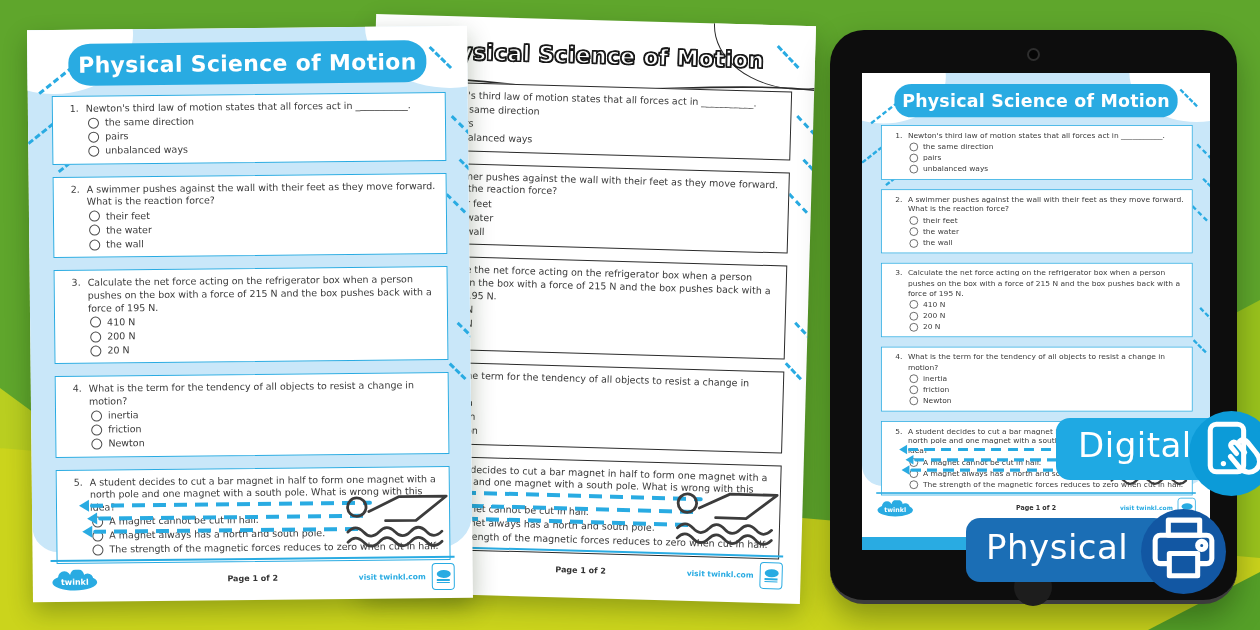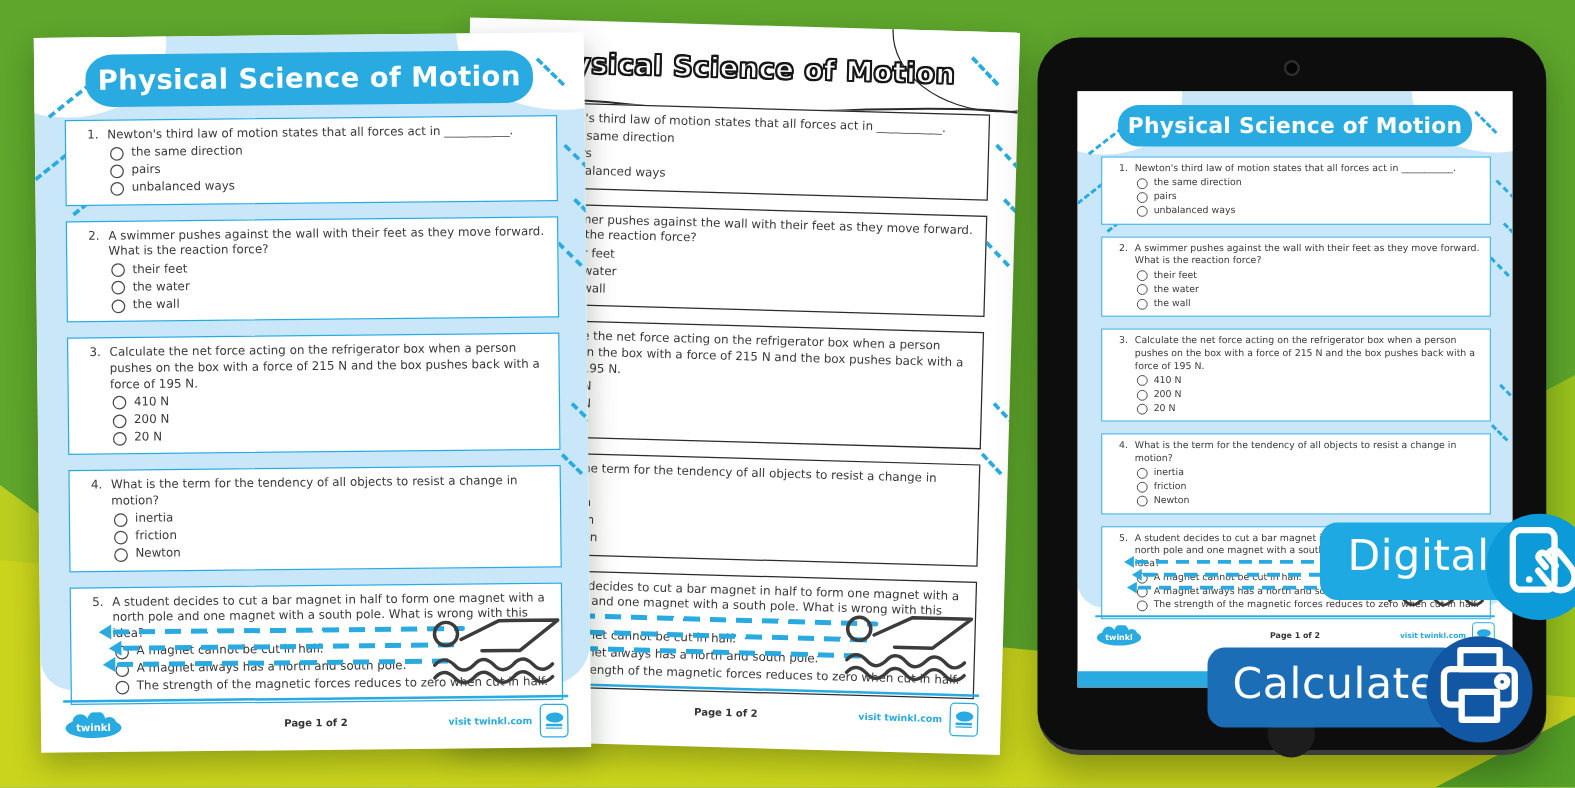--- a/index.html
+++ b/index.html
@@ -596,21 +596,21 @@
       <rect x="21" y="13" width="33" height="47" rx="6"></rect>
       <circle cx="34" cy="52" r="2.6" fill="#fff" stroke="none"></circle>
       <path d="M50 30 c2.5,-2.5 6,-1.5 8,1 l8 10 c5 6 5 13 0 17 c-5 4 -12 3 -16 -2 l-9 -11" fill="none"></path>
       <path d="M47 42 l-5 -6 c-2 -2.5 0.5 -6 3.5 -5 c1.5 0.5 2.5 1.5 3.5 3 l6 7"></path>
     </svg>
   </div>
 </div>
 
 <div id="printable-ribbon" class="ribbon">
   <div class="ribbon-rect"></div>
-  <span class="label">Calculate</span>
+  <span class="label">Physical</span>
   <div class="circle">
     <svg viewBox="0 0 84 84" fill="none" stroke="#fff" stroke-width="5" stroke-linejoin="round" stroke-linecap="round">
       <rect x="27" y="11" width="31" height="15"></rect>
       <rect x="14" y="26" width="56" height="28" rx="5"></rect>
       <circle cx="60" cy="36" r="4"></circle>
       <rect x="28" y="44" width="28" height="22" fill="#1257A3"></rect>
     </svg>
   </div>
 </div>
 

